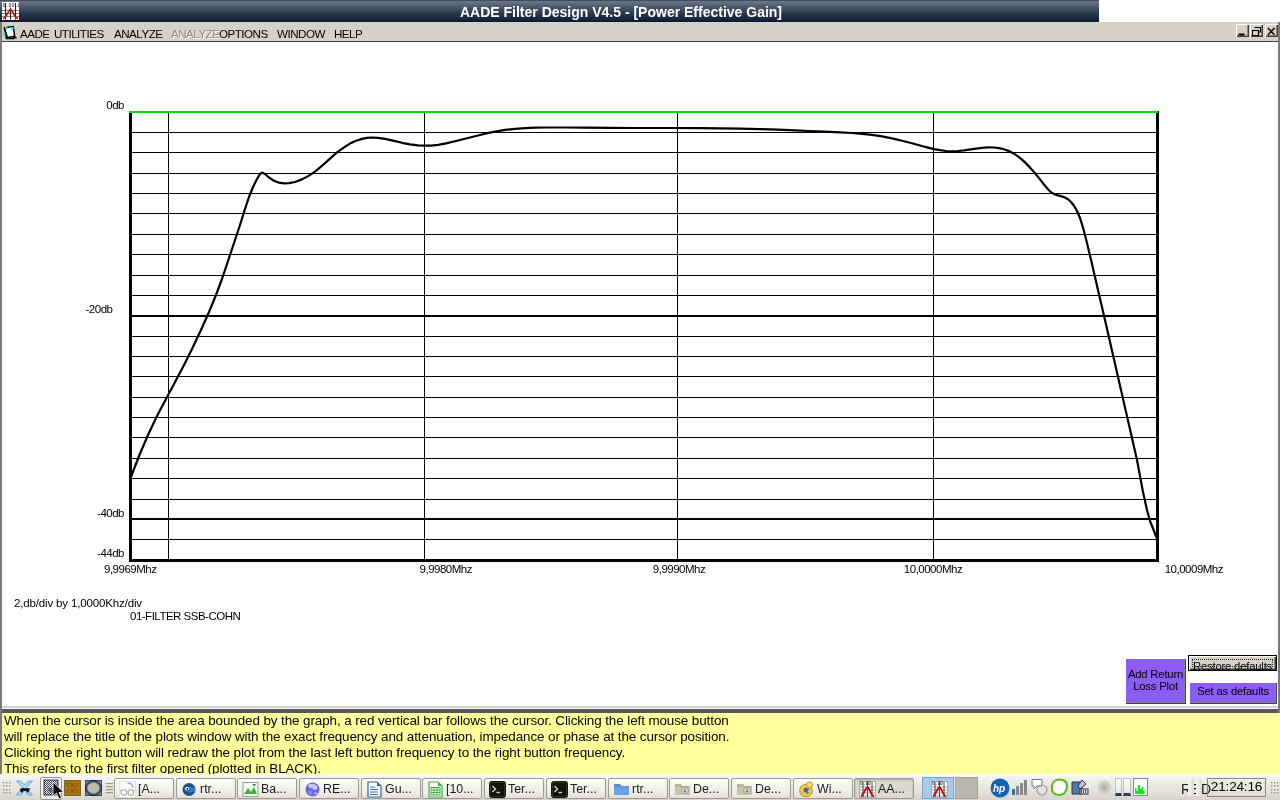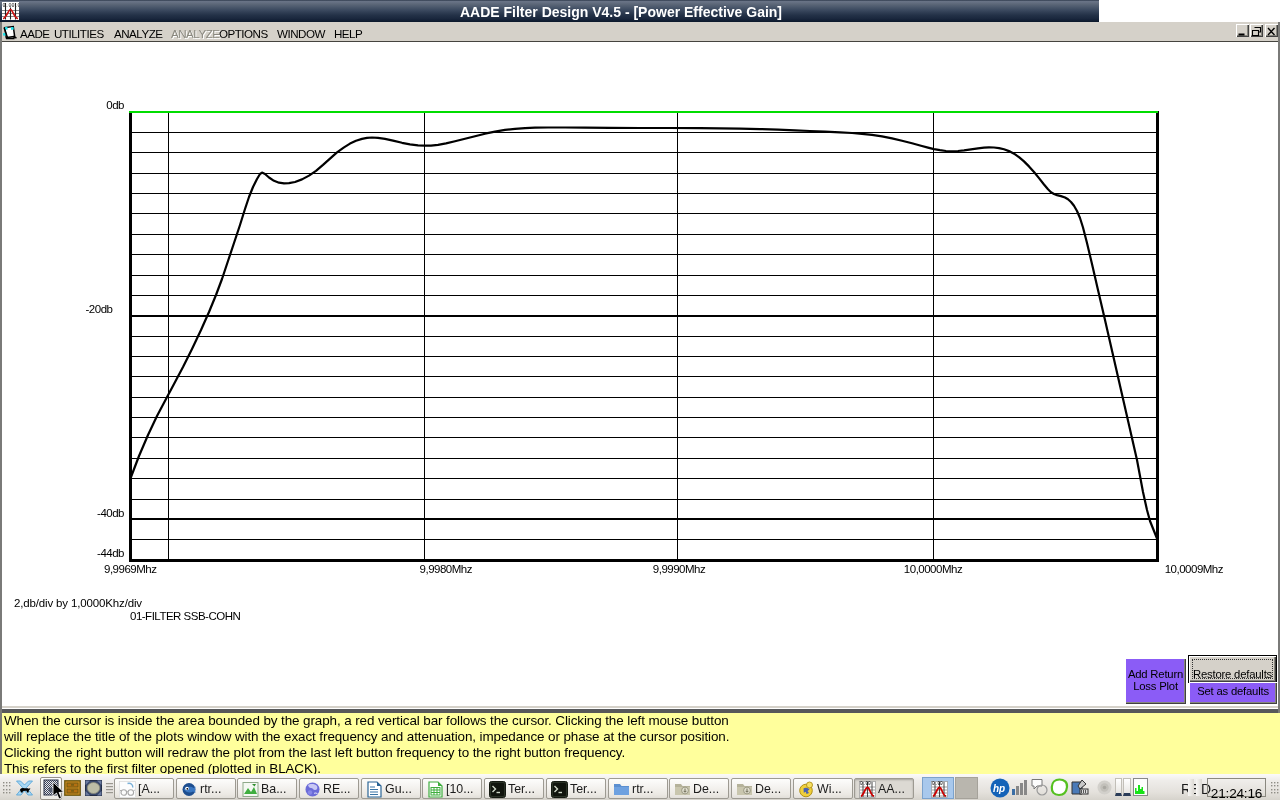--- a/index.html
+++ b/index.html
@@ -126,21 +126,21 @@
 <div class="plotlabel" style="left:74px;top:507px;width:50px;text-align:right">-40db</div>
 <div class="plotlabel" style="left:74px;top:547px;width:50px;text-align:right">-44db</div>
 <div class="plotlabel" style="left:104px;top:563px">9,9969Mhz</div>
 <div class="plotlabel" style="left:372px;top:563px;width:100px;text-align:right">9,9980Mhz</div>
 <div class="plotlabel" style="left:629px;top:563px;width:100px;text-align:center">9,9990Mhz</div>
 <div class="plotlabel" style="left:883px;top:563px;width:100px;text-align:center">10,0000Mhz</div>
 <div class="plotlabel" style="left:1123px;top:563px;width:100px;text-align:right">10,0009Mhz</div>
 <div class="plotlabel" style="left:14px;top:597px;letter-spacing:-0.15px">2,db/div by 1,0000Khz/div</div>
 <div class="plotlabel" style="left:130px;top:610px">01-FILTER SSB-COHN</div>
 <div class="btn" style="left:1125px;top:658px;width:61px;height:46px;padding-top:10px">Add Return<br>Loss Plot</div>
-<div class="btnfocus" style="left:1188px;top:655px;width:89px;height:28px;padding-top:12px">Restore defaults<div class="focusrect"></div></div>
+<div class="btnfocus" style="left:1188px;top:655px;width:89px;height:16px;padding-top:4px">Restore defaults<div class="focusrect"></div></div>
 <div class="btn" style="left:1189px;top:682px;width:88px;height:22px;padding-top:3px">Set as defaults</div>
 <div class="yellow">When the cursor is inside the area bounded by the graph, a red vertical bar follows the cursor. Clicking the left mouse button<br>
 will replace the title of the plots window with the exact frequency and attenuation, impedance or phase at the cursor position.<br>
 Clicking the right button will redraw the plot from the last left button frequency to the right button frequency.<br>
 This refers to the first filter opened (plotted in BLACK).</div>
 
 <div class="taskbar">
 <svg class="abs" style="left:3px;top:8px" width="8" height="13" viewBox="0 0 8 13">
       <rect x="0" y="0" width="1.4" height="1.4" fill="#8f8d86"></rect>
       <rect x="0" y="3" width="1.4" height="1.4" fill="#8f8d86"></rect>
@@ -347,21 +347,21 @@
     </svg>
 <div class="abs" style="left:1115px;top:4px;width:7px;height:18px;background:linear-gradient(#fff,#e8e6e2);border:1px solid #c2bfb8;border-bottom:3px solid #2a3c58"></div>
 <div class="abs" style="left:1123px;top:4px;width:8px;height:18px;background:linear-gradient(#fff,#e8e6e2);border:1px solid #c2bfb8;border-bottom:3px solid #2a3c58"></div>
 <svg class="abs" style="left:1133px;top:4px" width="15" height="18" viewBox="0 0 15 18">
  <rect x="0.5" y="0.5" width="14" height="17" fill="#fdfdfd" stroke="#888"></rect>
  <path d="M2 16 V10 H3.5 V13 H5 V7 H7 V11 H8.5 V9 H10 V13 H11.5 V16 Z" fill="#17e317"></path>
     </svg>
 <div class="abs" style="left:1181px;top:7px;font-size:14px;color:#1a1a1a;letter-spacing:0.3px">RED</div>
 <div class="abs" style="left:1188px;top:5px;width:6px;height:17px;background:linear-gradient(90deg,#f8f7f5,#dcd9d3)"></div>
 <div class="abs" style="left:1196px;top:5px;width:6px;height:17px;background:linear-gradient(90deg,#f8f7f5,#dcd9d3)"></div>
-<div class="abs" style="left:1207px;top:4px;width:59px;height:19px;border:1px solid #8a887f;font-size:13.6px;color:#000;text-align:center;padding-top:7px;letter-spacing:-0.2px">21:24:16</div>
+<div class="abs" style="left:1207px;top:4px;width:59px;height:19px;border:1px solid #8a887f;font-size:13.6px;color:#000;text-align:center;padding-top:0;letter-spacing:-0.2px">21:24:16</div>
 <svg class="abs" style="left:1271px;top:8px" width="8" height="13" viewBox="0 0 8 13">
       <rect x="0" y="0" width="1.4" height="1.4" fill="#8f8d86"></rect>
       <rect x="0" y="3" width="1.4" height="1.4" fill="#8f8d86"></rect>
       <rect x="0" y="7" width="1.4" height="1.4" fill="#8f8d86"></rect>
       <rect x="0" y="10" width="1.4" height="1.4" fill="#8f8d86"></rect>
       <rect x="3" y="0" width="1.4" height="1.4" fill="#8f8d86"></rect>
       <rect x="3" y="3" width="1.4" height="1.4" fill="#8f8d86"></rect>
       <rect x="3" y="7" width="1.4" height="1.4" fill="#8f8d86"></rect>
       <rect x="3" y="10" width="1.4" height="1.4" fill="#8f8d86"></rect>
       <rect x="6" y="0" width="1.4" height="1.4" fill="#8f8d86"></rect>

